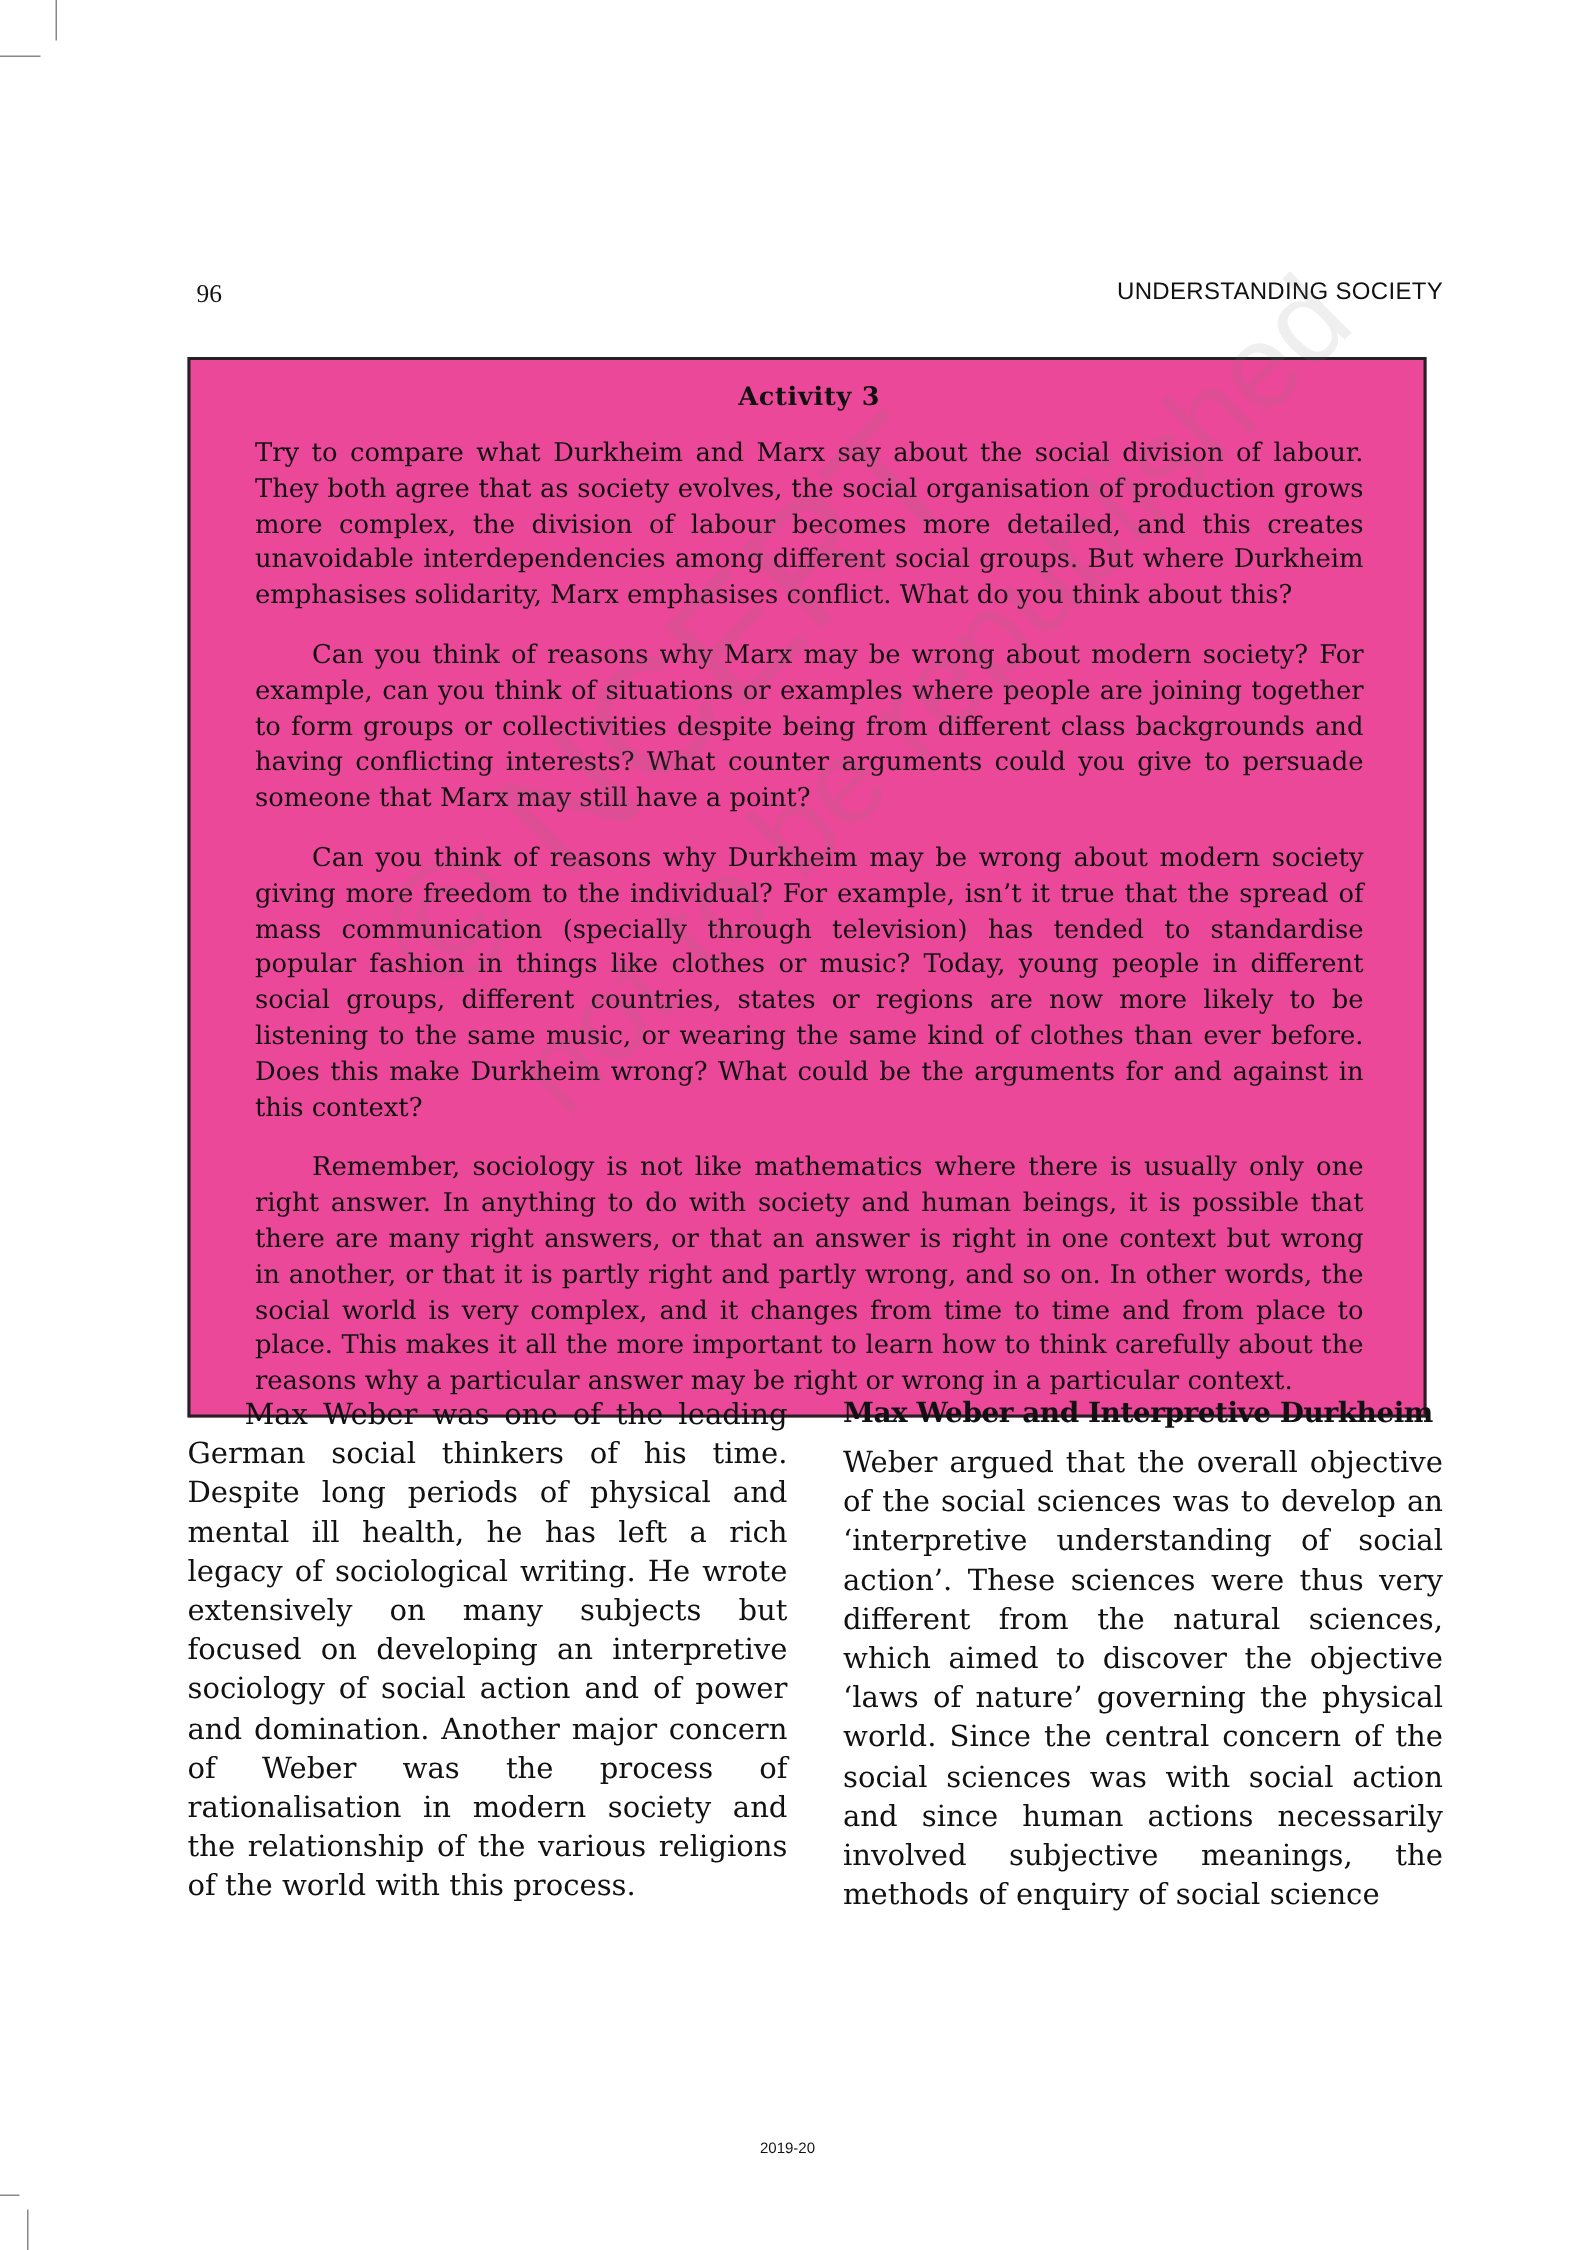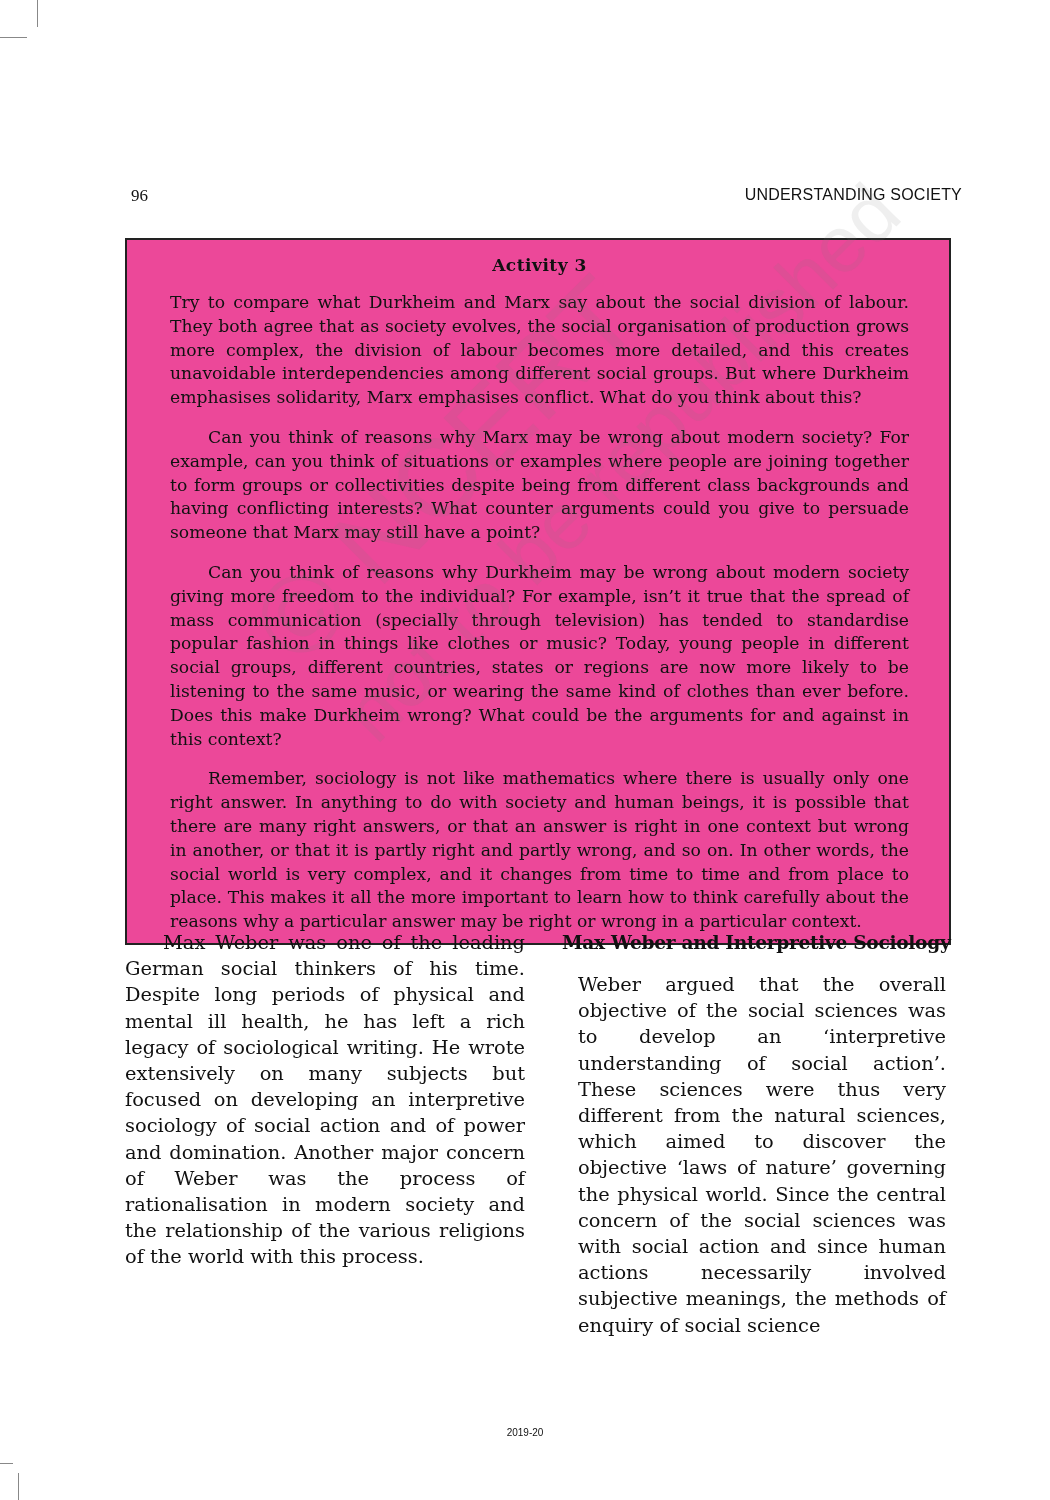--- a/index.html
+++ b/index.html
@@ -33,21 +33,21 @@
     position: absolute; top: 930px; width: 400px;
     font-size: 19.4px; line-height: 26.2px; text-align: justify;
   }
   .col-left { left: 125px; }
   .col-right { left: 562px; }
   .col-left p { margin: 0; text-indent: 38px; }
   .col-right h2 {
     margin: 0 0 6px 0; font-size: 18.6px; font-weight: bold; line-height: 26px;
     white-space: nowrap; letter-spacing: -0.3px;
   }
-  .col-right p { margin: 16px; }
+  .col-right p { margin: 0; }
   .footer {
     position: absolute; left: 0; width: 1050px; top: 1427px; text-align: center;
     font-family: "Liberation Sans", sans-serif; font-size: 10px;
   }
   .watermark {
     position: absolute; left: 230px; top: 600px; width: 800px;
     transform: rotate(-45deg); transform-origin: left top;
     font-family: "Liberation Sans", sans-serif; font-size: 110px; line-height: 120px;
     color: rgba(120,120,120,0.12); pointer-events: none; white-space: nowrap;
   }
@@ -69,21 +69,21 @@
   <p class="indent">Can you think of reasons why Marx may be wrong about modern society? For example, can you think of situations or examples where people are joining together to form groups or collectivities despite being from different class backgrounds and having conflicting interests? What counter arguments could you give to persuade someone that Marx may still have a point?</p>
   <p class="indent">Can you think of reasons why Durkheim may be wrong about modern society giving more freedom to the individual?  For example, isn’t it true that the spread of mass communication (specially through television) has tended to standardise popular fashion in things like clothes or music?  Today, young people in different social groups, different countries, states or regions are now more likely to be listening to the same music, or wearing the same kind of clothes than ever before. Does this make Durkheim wrong? What could be the arguments for and against in this context?</p>
   <p class="indent">Remember, sociology is not like mathematics where there is usually only one right answer.  In anything to do with society and human beings, it is possible that there are many right answers, or that an answer is right in one context but wrong in another, or that it is partly right and partly wrong, and so on.  In other words, the social world is very complex, and it changes from time to time and from place to place.  This makes it all the more important to learn how to think carefully about the reasons why a particular answer may be right or wrong in a particular context.</p>
 </div>
 
 <div class="col col-left">
   <p>Max Weber was one of the leading German social thinkers of his time. Despite long periods of physical and mental ill health, he has left a rich legacy of sociological writing.  He wrote extensively on many subjects but focused on developing an interpretive sociology of social action and of power and domination.  Another major concern of Weber was the process of rationalisation in modern society and the relationship of the various religions of the world with this process.</p>
 </div>
 
 <div class="col col-right">
-  <h2>Max Weber and Interpretive Sociology</h2>
+  <h2>Max Weber and Interpretive Durkheim</h2>
   <p>Weber argued that the overall objective of the social sciences was to develop an ‘interpretive understanding of social action’.  These sciences were thus very different from the natural sciences, which aimed to discover the objective ‘laws of nature’ governing the physical world.  Since the central concern of the social sciences was with social action and since human actions necessarily involved subjective meanings, the methods of enquiry of social science</p>
 </div>
 
 <div class="watermark">
   <div>© NCERT</div>
   <div style="font-size:80px;">not to be republished</div>
 </div>
 
 <div class="footer">2019-20</div>
 

